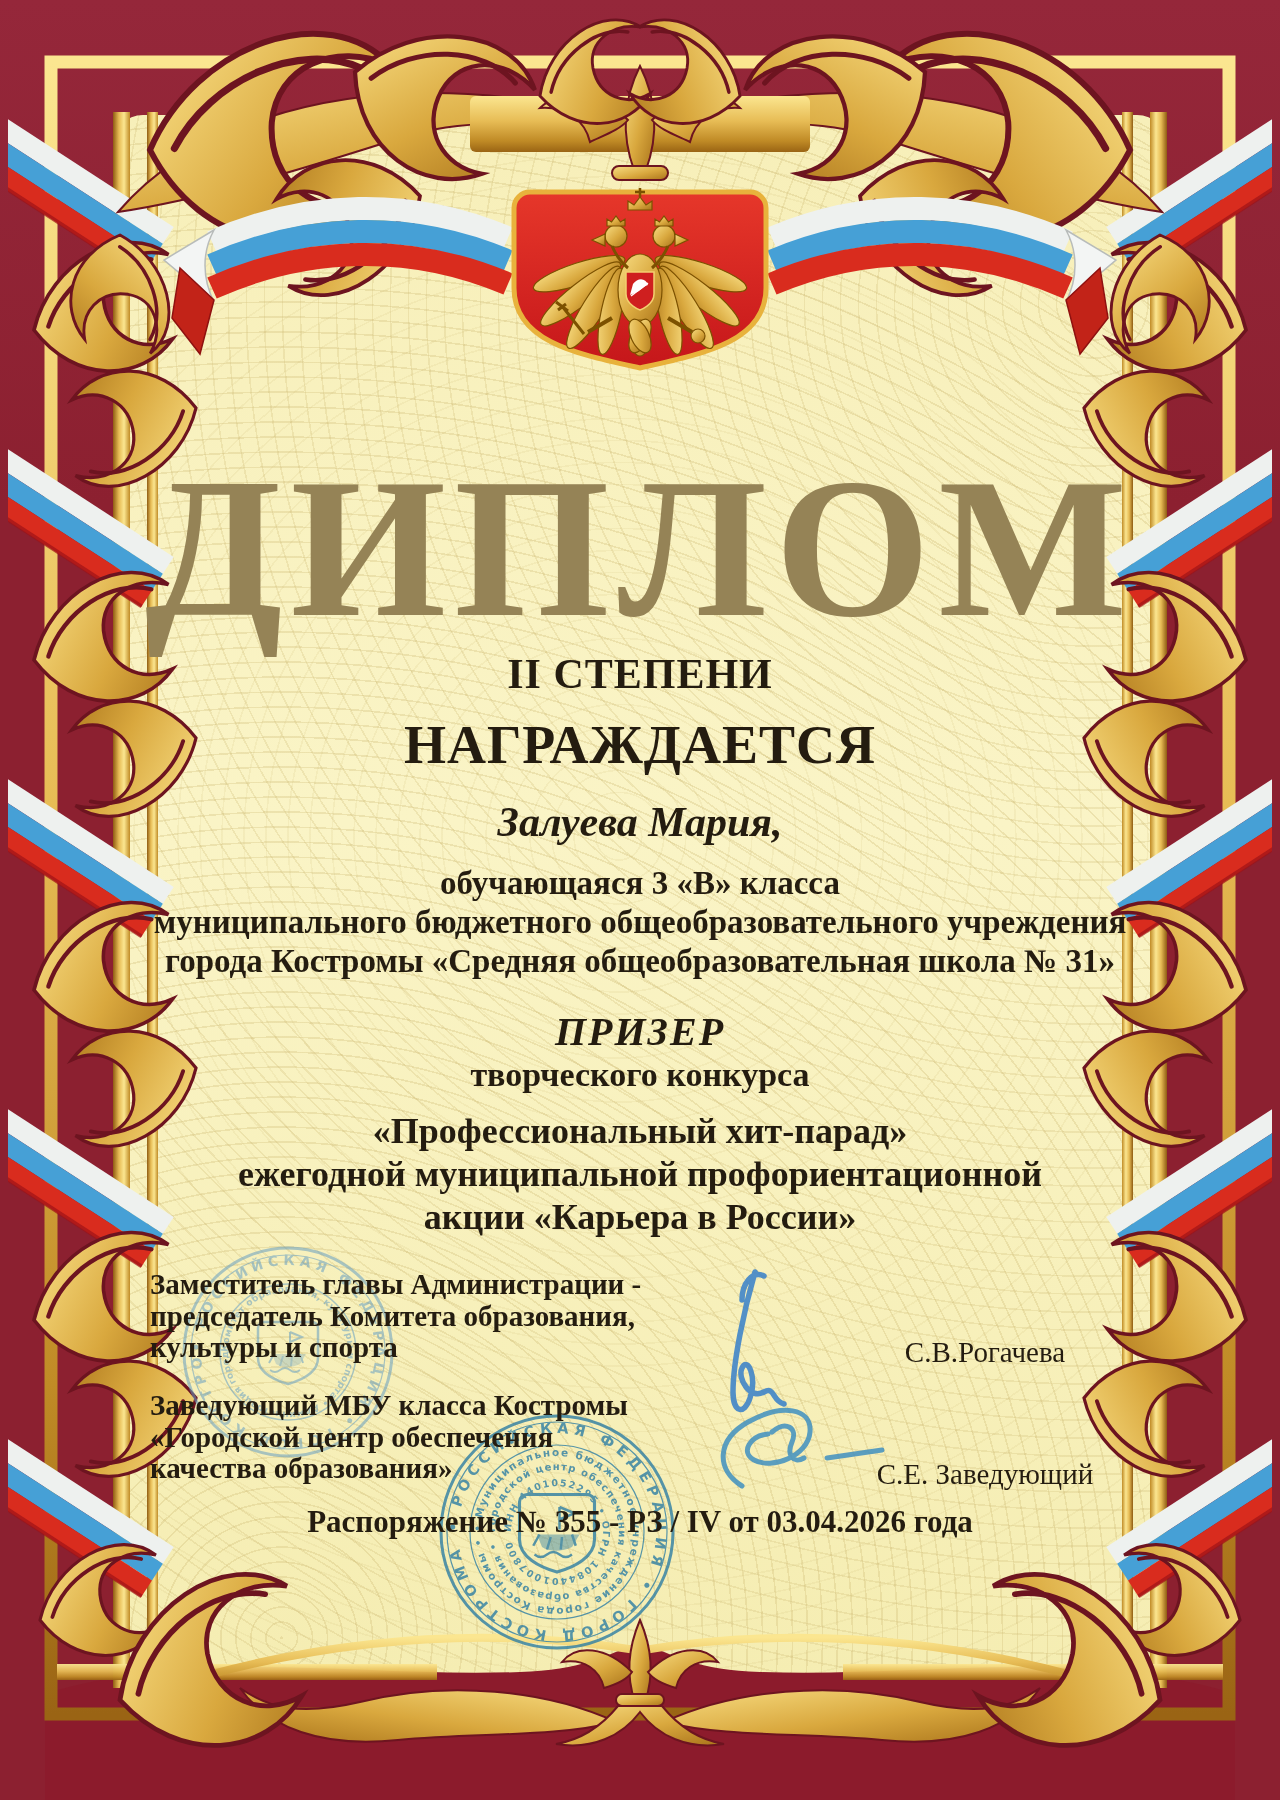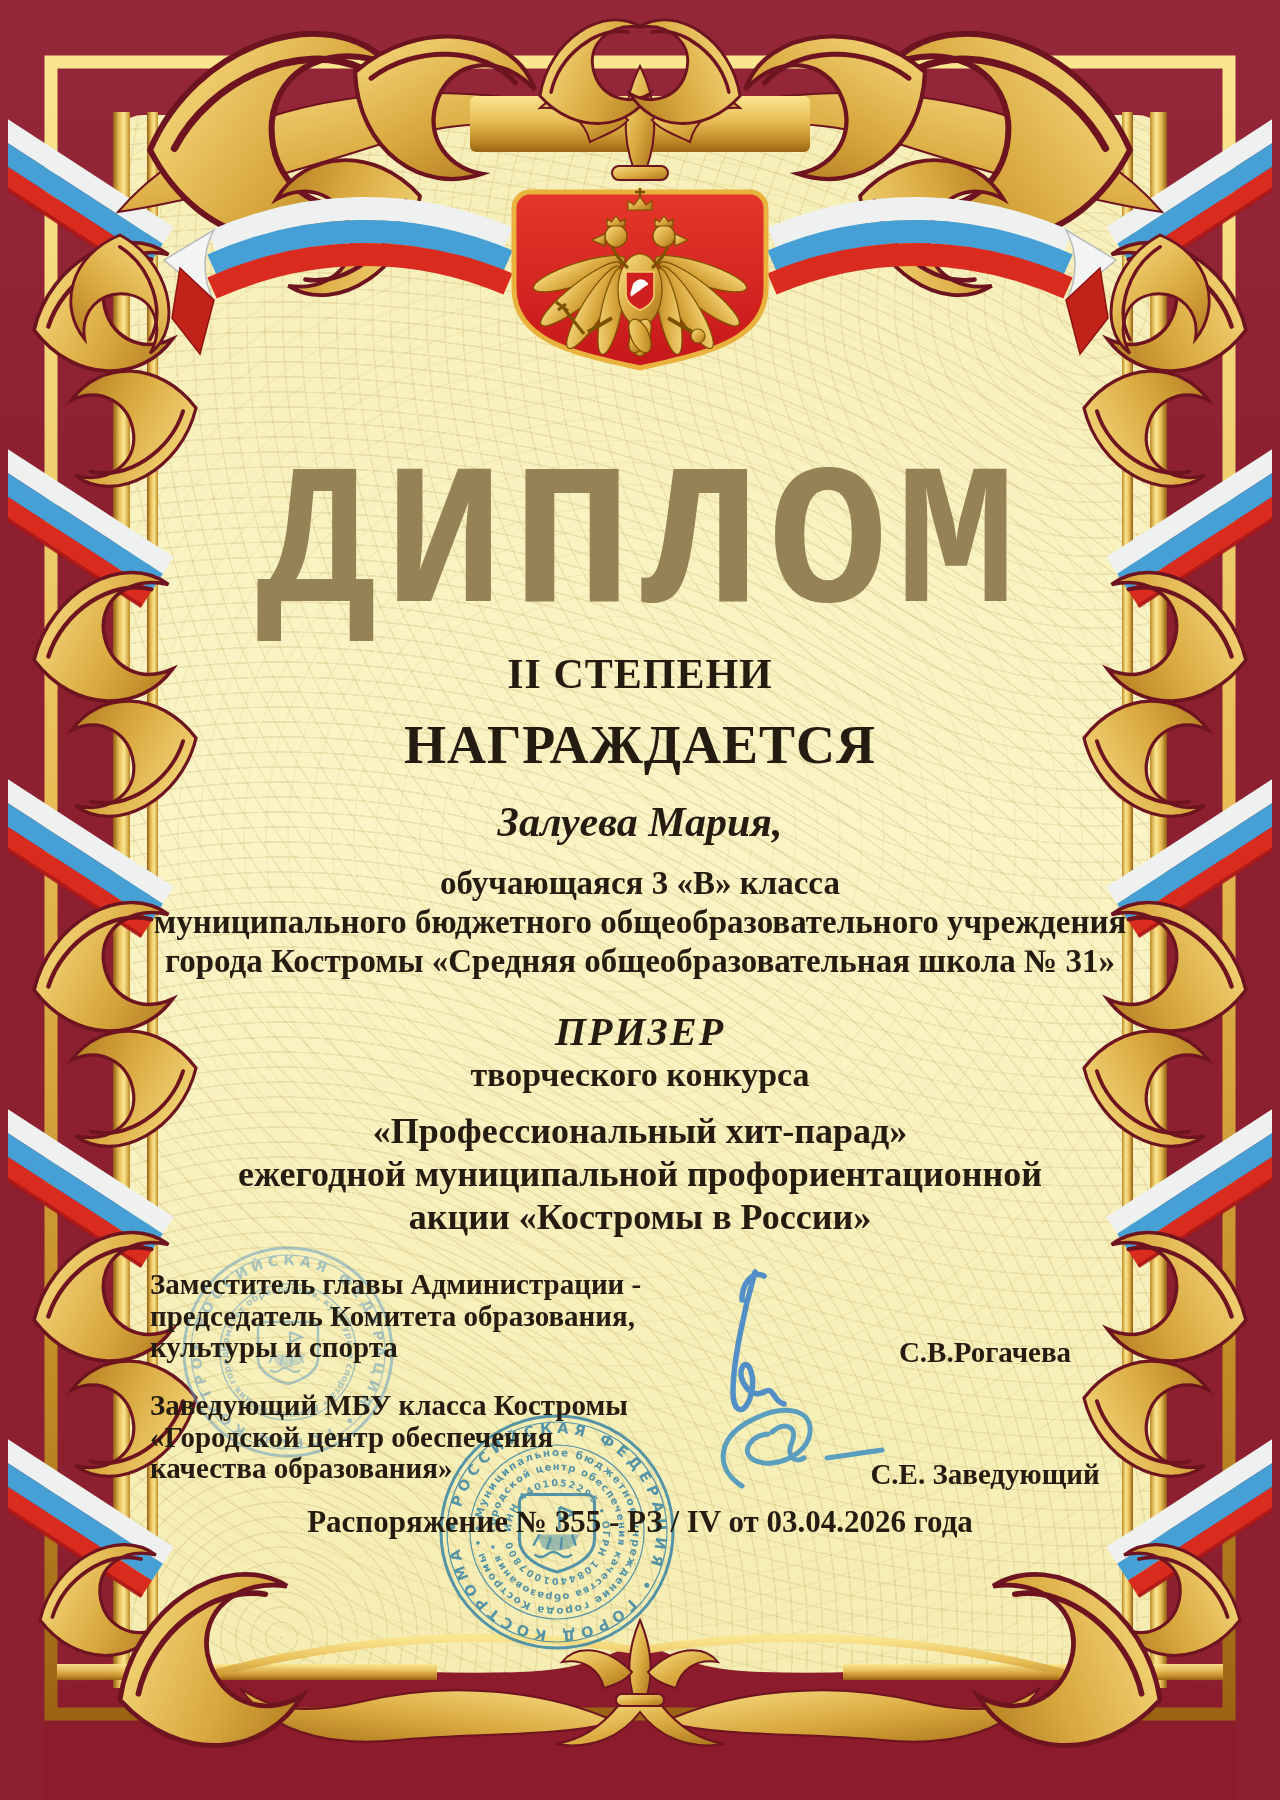--- a/index.html
+++ b/index.html
@@ -7,32 +7,32 @@
         background:linear-gradient(180deg,#95273a 0%,#8c2030 28%,#8c2030 100%);
         font-family:"Liberation Serif",serif;color:#241c10;}
   .parchment{position:absolute;left:113px;top:115px;width:1054px;height:1570px;border-radius:30px;
         background:
           repeating-radial-gradient(circle at 16% 97%, rgba(205,185,115,.30) 0 1.6px, rgba(0,0,0,0) 1.6px 15px),
           repeating-radial-gradient(circle at 93% 12%, rgba(205,185,115,.26) 0 1.6px, rgba(0,0,0,0) 1.6px 18px),
           repeating-radial-gradient(circle at 48% 46%, rgba(210,192,125,.16) 0 1.6px, rgba(0,0,0,0) 1.6px 22px),
           linear-gradient(180deg,#f7efb9,#faf4c6 45%,#f5edb2);}
   svg.deco{position:absolute;left:0;top:0;z-index:1;}
   .txt{position:absolute;left:0;width:100%;text-align:center;font-weight:bold;z-index:2;}
-  .t-title{top:448px;font-size:200px;line-height:1;letter-spacing:8px;color:#958356;font-family:Liberation Mono, monospace;}
+  .t-title{top:448px;font-size:200px;line-height:1;letter-spacing:8px;color:#958356;}
   .t-degree{top:650px;font-size:42px;letter-spacing:1px;}
   .t-awarded{top:714px;font-size:54px;letter-spacing:1px;}
   .t-recipient{top:798px;font-size:42px;font-style:italic;}
   .t-details{top:864px;font-size:33px;line-height:39px;}
   .t-result{top:1008px;font-size:40px;font-style:italic;letter-spacing:2px;}
   .t-resultof{top:1056px;font-size:34px;}
   .t-contest{top:1110px;font-size:36px;line-height:43px;}
   .sigblock{position:absolute;left:150px;width:680px;text-align:left;font-size:29px;line-height:31.5px;font-weight:bold;z-index:2;}
   .sb1{top:1269px;}
   .sb2{top:1390px;}
-  .signame{position:absolute;width:280px;text-align:center;font-weight:bold;font-size:29px;z-index:2;}
+  .signame{position:absolute;width:280px;text-align:center;font-weight:normal;font-size:29px;z-index:2;}
   .sn1{left:845px;top:1336px;}
   .sn2{left:845px;top:1458px;}
   .t-order{top:1504px;font-size:31px;}
   .seal{font-family:"DejaVu Sans",sans-serif;font-weight:bold;}
   .seal1{color:#679fc2;}
   .seal2{color:#2e7ea4;}
 </style>
 </head>
 <body>
 
@@ -269,21 +269,21 @@
     <div>муниципального бюджетного общеобразовательного учреждения</div>
     <div>города Костромы «Средняя общеобразовательная школа № 31»</div>
   </div>
 
   <div class="txt t-result">ПРИЗЕР</div>
   <div class="txt t-resultof">творческого конкурса</div>
 
   <div class="txt t-contest">
     <div>«Профессиональный хит-парад»</div>
     <div>ежегодной муниципальной профориентационной</div>
-    <div>акции «Костромы в России»</div>
+    <div>акции «Карьера в России»</div>
   </div>
 
   <div class="sigblock sb1">
     <div>Заместитель главы Администрации -</div>
     <div>председатель Комитета образования,</div>
     <div>культуры и спорта</div>
   </div>
   <div class="signame sn1">С.В.Рогачева</div>
 
   <div class="sigblock sb2">

